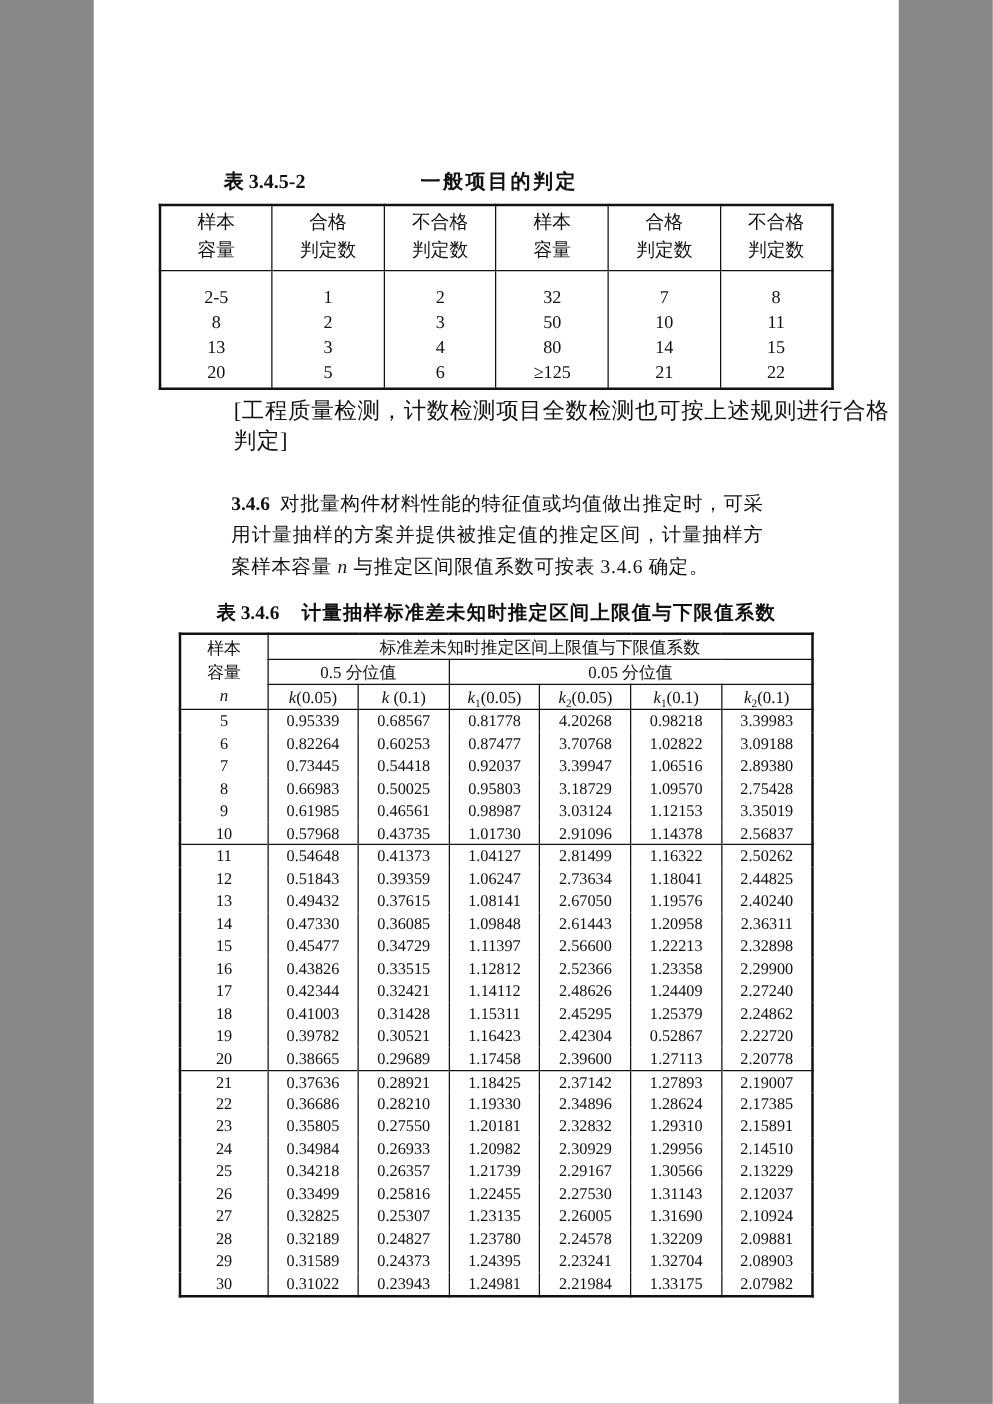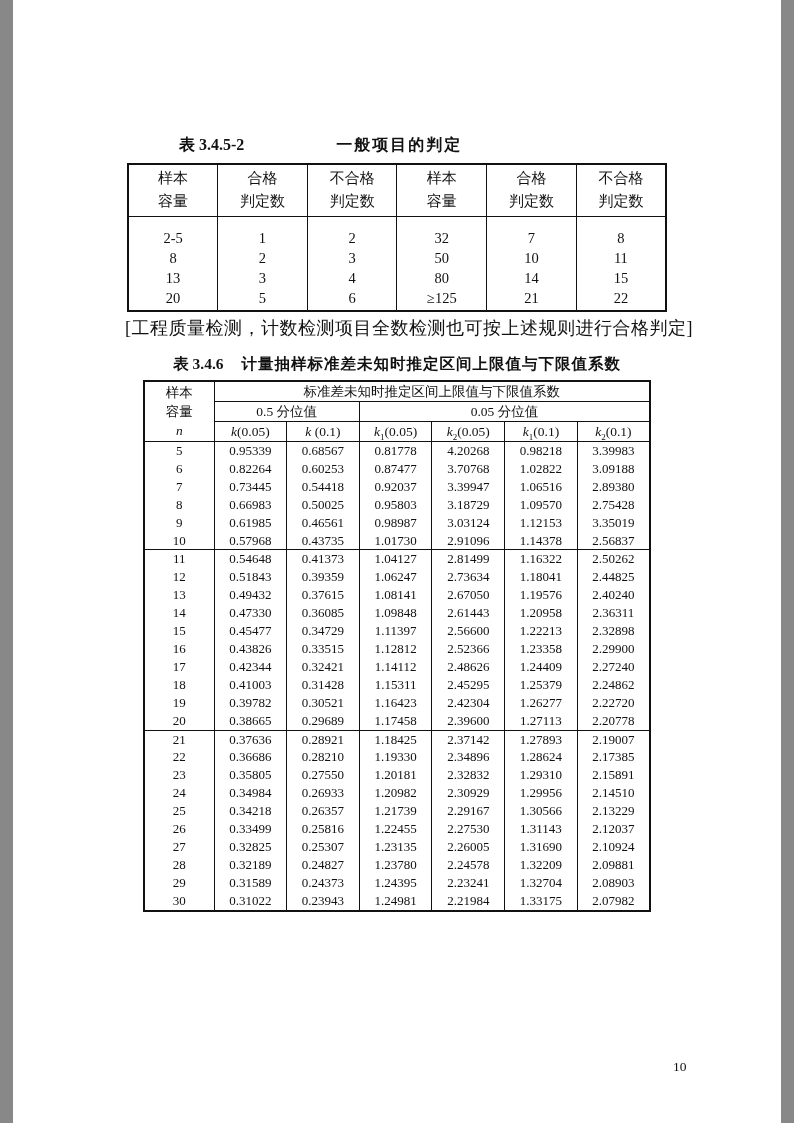--- a/index.html
+++ b/index.html
@@ -1,19 +1,19 @@
 <!DOCTYPE html>
 <html><head>
 <meta charset="utf-8">
 <style>
   * { margin: 0; padding: 0; box-sizing: border-box; }
   html, body { background: #888; }
   .page {
     position: relative;
-    width: 768px;
+    width: 644px;
     height: 1123px;
     margin: 0 auto;
     background: #ffffff;
     color: #111111;
     font-family: "Liberation Serif", "DejaVu Serif", serif;
     overflow: hidden;
   }
   
   .t1-caption {
     padding-top: 135px;
@@ -175,20 +175,21 @@
           <td>6</td>
           <td>≥125</td>
           <td>21</td>
           <td>22</td>
         </tr>
       </tbody>
   </table>
 
   <div class="t1-note">[工程质量检测，计数检测项目全数检测也可按上述规则进行合格判定]</div>
 
+  <p class="para"><span class="clause-num">3.4.6</span><span>对批量构件材料性能的特征值或均值做出推定时，可采用计量抽样的方案并提供被推定值的推定区间，计量抽样方案样本容量 </span><span class="var">n</span><span> 与推定区间限值系数可按表 3.4.6 确定。</span></p>
 
   <div class="t2-caption">
     <span class="cap-label">表 3.4.6</span>
     <span class="cap-title">计量抽样标准差未知时推定区间上限值与下限值系数</span>
   </div>
 
   <table class="t2">
     <colgroup>
       <col class="c-n">
         <col>
@@ -346,21 +347,21 @@
           <td>2.45295</td>
           <td>1.25379</td>
           <td>2.24862</td>
         </tr>
         <tr>
           <td>19</td>
           <td>0.39782</td>
           <td>0.30521</td>
           <td>1.16423</td>
           <td>2.42304</td>
-          <td>1.26277</td>
+          <td>0.52867</td>
           <td>2.22720</td>
         </tr>
         <tr>
           <td>20</td>
           <td>0.38665</td>
           <td>0.29689</td>
           <td>1.17458</td>
           <td>2.39600</td>
           <td>1.27113</td>
           <td>2.20778</td>

